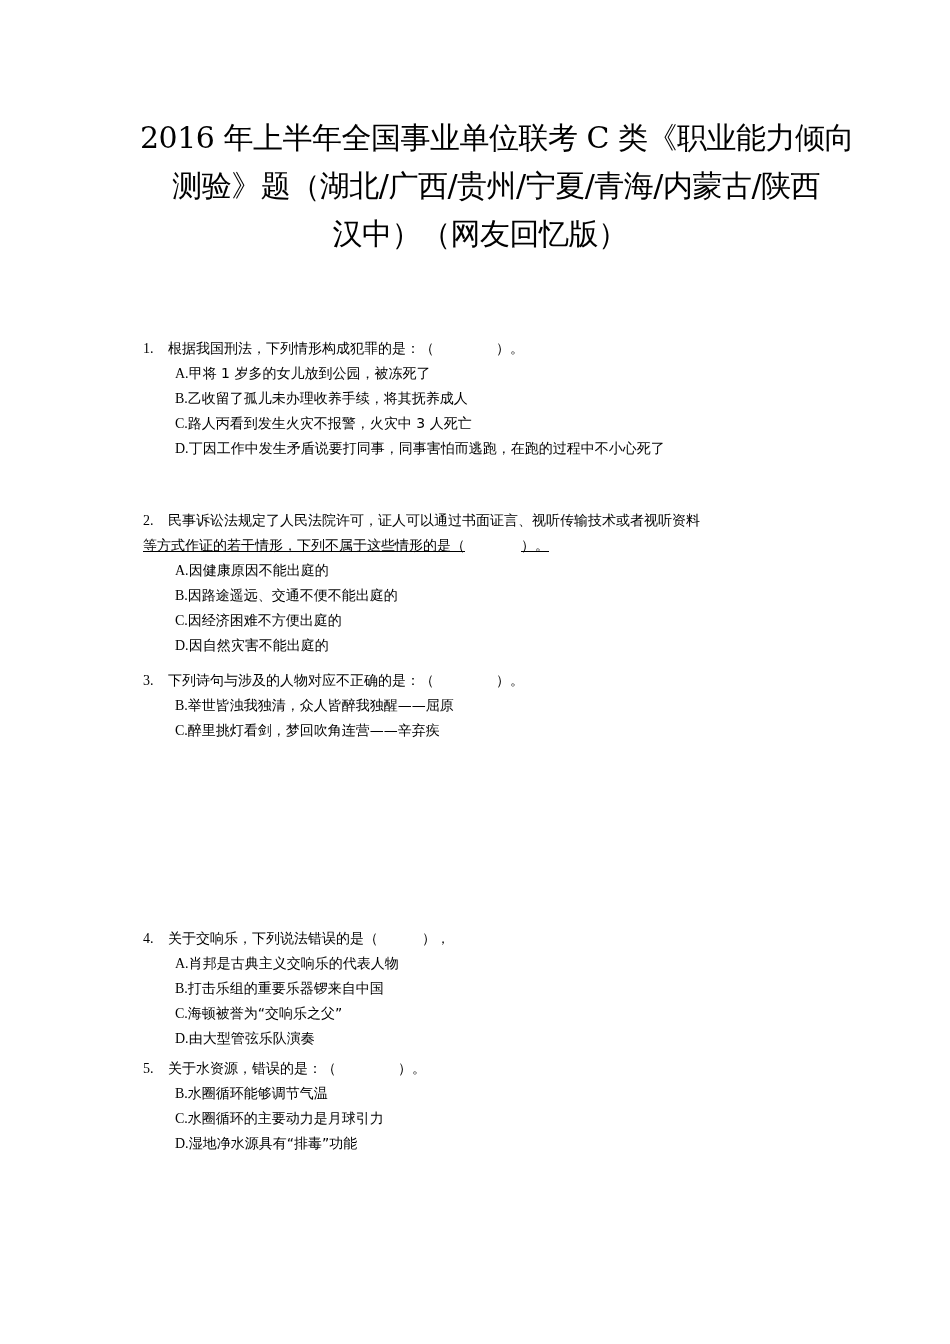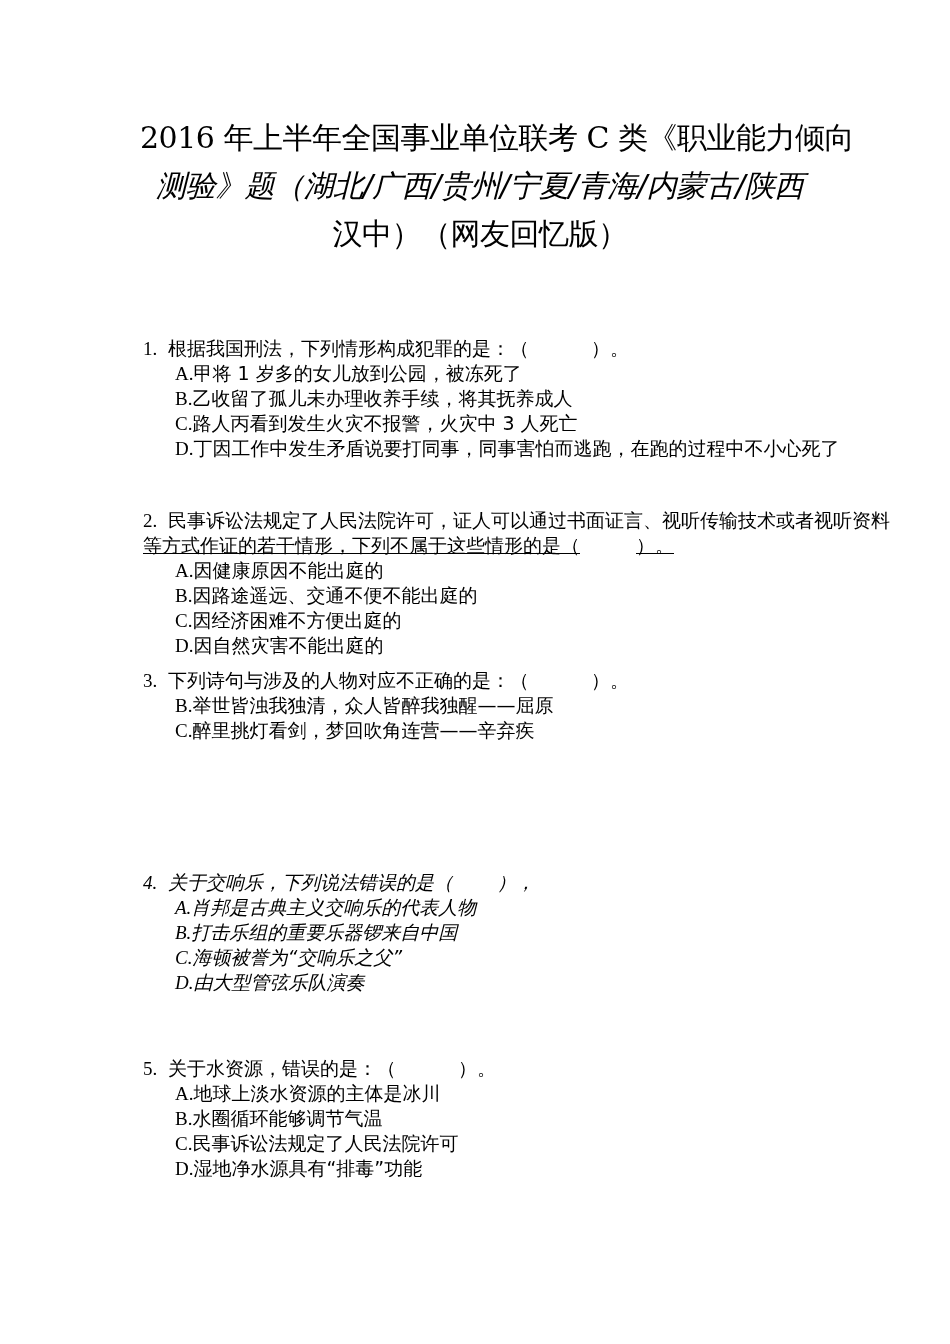--- a/index.html
+++ b/index.html
@@ -29,30 +29,30 @@
     text-align: center;
     font-size: 30px;
     line-height: 48px;
     letter-spacing: -0.5px;
   }
   .title .line {
     display: block;
     white-space: nowrap;
   }
   .title .line.first { text-align: right; }
-  .title .line.second { text-align: center; font-style: italic; }
+  .title .line.second { text-align: right; }
   .serif-num {
     font-family: "DejaVu Serif", "Liberation Serif", serif;
     font-weight: normal;
   }
   .question {
     position: absolute;
     left: 143px;
     width: 680px;
-    font-size: 19px;
+    font-size: 14px;
     line-height: 25px;
   }
   .q-stem {
     display: block;
     white-space: nowrap;
   }
   .q-stem .num {
     font-family: "Liberation Serif", "DejaVu Serif", serif;
     display: inline-block;
     width: 25px;
@@ -101,29 +101,28 @@
     <span class="option"><span class="letter">C.</span><span>因经济困难不方便出庭的</span></span>
     <span class="option"><span class="letter">D.</span><span>因自然灾害不能出庭的</span></span>
   </div>
 
   <div class="question" style="top:668px;">
     <span class="q-stem"><span class="num">3.</span><span>下列诗句与涉及的人物对应不正确的是：（</span><span class="blank" style="width:62px;"></span><span>）。</span></span>
     <span class="option"><span class="letter">B.</span><span>举世皆浊我独清，众人皆醉我独醒——屈原</span></span>
     <span class="option"><span class="letter">C.</span><span>醉里挑灯看剑，梦回吹角连营——辛弃疾</span></span>
   </div>
 
-  <div class="question" style="top:870px;font-style:italic;">
+  <div class="question" style="top:926px;">
     <span class="q-stem"><span class="num">4.</span><span>关于交响乐，下列说法错误的是（</span><span class="blank" style="width:44px;"></span><span>），</span></span>
     <span class="option"><span class="letter">A.</span><span>肖邦是古典主义交响乐的代表人物</span></span>
     <span class="option"><span class="letter">B.</span><span>打击乐组的重要乐器锣来自中国</span></span>
     <span class="option"><span class="letter">C.</span><span>海顿被誉为“交响乐之父”</span></span>
     <span class="option"><span class="letter">D.</span><span>由大型管弦乐队演奏</span></span>
   </div>
 
   <div class="question" style="top:1056px;">
     <span class="q-stem"><span class="num">5.</span><span>关于水资源，错误的是：（</span><span class="blank" style="width:62px;"></span><span>）。</span></span>
-    <span class="option"><span class="letter">A.</span><span>地球上淡水资源的主体是冰川</span></span>
     <span class="option"><span class="letter">B.</span><span>水圈循环能够调节气温</span></span>
-    <span class="option"><span class="letter">C.</span><span>民事诉讼法规定了人民法院许可</span></span>
+    <span class="option"><span class="letter">C.</span><span>水圈循环的主要动力是月球引力</span></span>
     <span class="option"><span class="letter">D.</span><span>湿地净水源具有“排毒”功能</span></span>
   </div>
 
 </div>
 
 </body></html>

